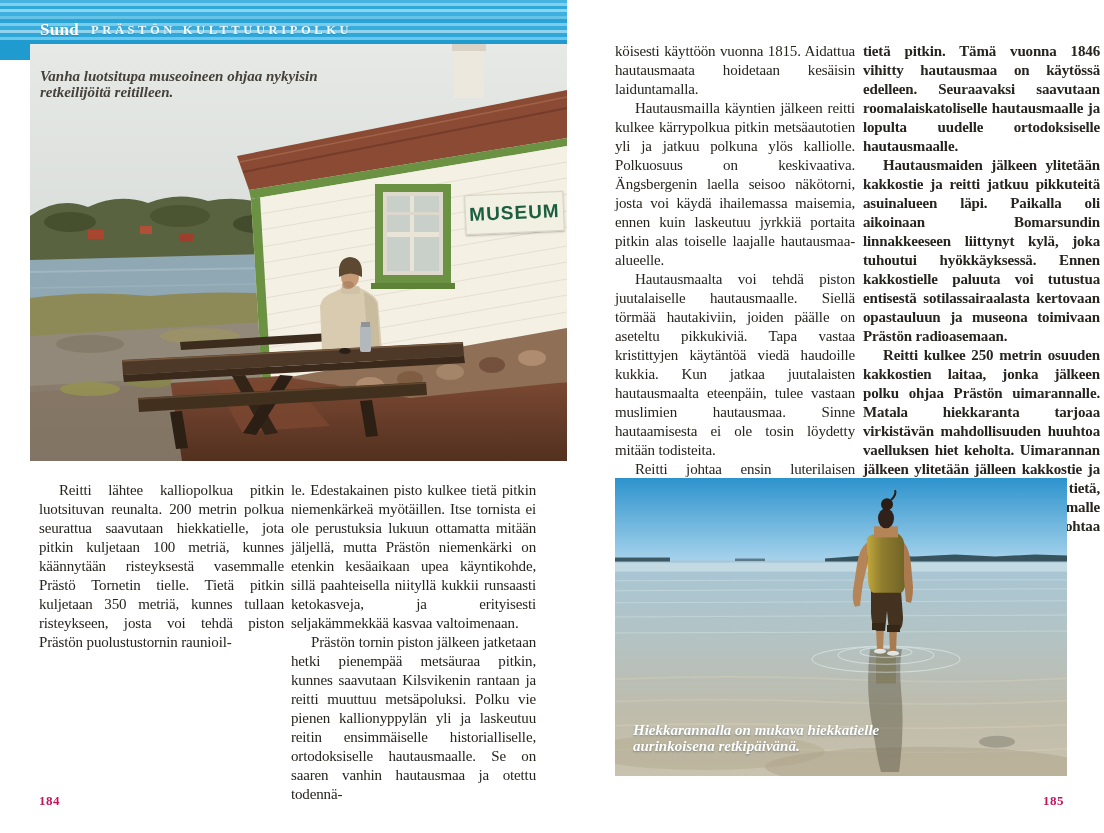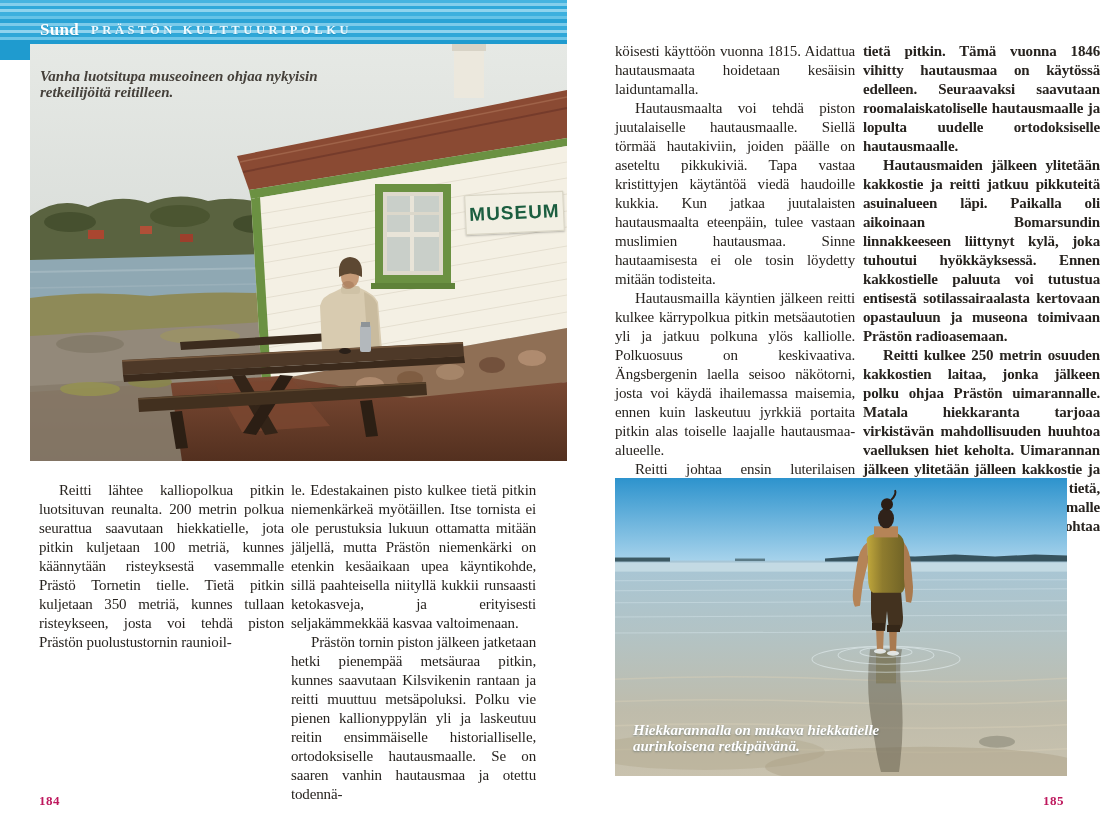--- a/index.html
+++ b/index.html
@@ -167,22 +167,22 @@
     <p class="ind">Reitti lähtee kalliopolkua pitkin luotsituvan reunalta. 200 metrin polkua seurattua saavutaan hiekkatielle, jota pitkin kuljetaan 100 metriä, kunnes käännytään risteyksestä vasemmalle Prästö Tornetin tielle. Tietä pitkin kuljetaan 350 metriä, kunnes tullaan risteykseen, josta voi tehdä piston Prästön puolustustornin raunioil-</p>
   </div>
   <div class="col" id="col-l2">
     <p>le. Edestakainen pisto kulkee tietä pitkin niemenkärkeä myötäillen. Itse tornista ei ole perustuksia lukuun ottamatta mitään jäljellä, mutta Prästön niemenkärki on etenkin kesäaikaan upea käyntikohde, sillä paahteisella niityllä kukkii runsaasti ketokasveja, ja erityisesti seljakämmekkää kasvaa valtoimenaan.</p>
     <p class="ind">Prästön tornin piston jälkeen jatketaan hetki pienempää metsäuraa pitkin, kunnes saavutaan Kilsvikenin rantaan ja reitti muuttuu metsäpoluksi. Polku vie pienen kallionyppylän yli ja laskeutuu reitin ensimmäiselle historialliselle, ortodoksiselle hautausmaalle. Se on saaren vanhin hautausmaa ja otettu todennä-</p>
   </div>
   <div class="pageno" id="pn-left">184</div>
 
   <div class="col" id="col-r1">
     <p>köisesti käyttöön vuonna 1815. Aidattua hautausmaata hoidetaan kesäisin laiduntamalla.</p>
+    <p class="ind">Hautausmailla käyntien jälkeen reitti kulkee kärrypolkua pitkin metsäautotien yli ja jatkuu polkuna ylös kalliolle. Polkuosuus on keskivaativa. Ängsbergenin laella seisoo näkötorni, josta voi käydä ihailemassa maisemia, ennen kuin laskeutuu jyrkkiä portaita pitkin alas toiselle laajalle hautausmaa-alueelle.</p>
     <p class="ind">Hautausmaalta voi tehdä piston juutalaiselle hautausmaalle. Siellä törmää hautakiviin, joiden päälle on aseteltu pikkukiviä. Tapa vastaa kristittyjen käytäntöä viedä haudoille kukkia. Kun jatkaa juutalaisten hautausmaalta eteenpäin, tulee vastaan muslimien hautausmaa. Sinne hautaamisesta ei ole tosin löydetty mitään todisteita.</p>
-    <p class="ind">Hautausmailla käyntien jälkeen reitti kulkee kärrypolkua pitkin metsäautotien yli ja jatkuu polkuna ylös kalliolle. Polkuosuus on keskivaativa. Ängsbergenin laella seisoo näkötorni, josta voi käydä ihailemassa maisemia, ennen kuin laskeutuu jyrkkiä portaita pitkin alas toiselle laajalle hautausmaa-alueelle.</p>
     <p class="ind">Reitti johtaa ensin luterilaisen hautausmaan läpi vanhaa hautajaissaattue-</p>
   </div>
   <div class="col" id="col-r2">
     <p>tietä pitkin. Tämä vuonna 1846 vihitty hautausmaa on käytössä edelleen. Seuraavaksi saavutaan roomalaiskatoliselle hautausmaalle ja lopulta uudelle ortodoksiselle hautausmaalle.</p>
     <p class="ind">Hautausmaiden jälkeen ylitetään kakkostie ja reitti jatkuu pikkuteitä asuinalueen läpi. Paikalla oli aikoinaan Bomarsundin linnakkeeseen liittynyt kylä, joka tuhoutui hyökkäyksessä. Ennen kakkostielle paluuta voi tutustua entisestä sotilassairaalasta kertovaan opastauluun ja museona toimivaan Prästön radioasemaan.</p>
     <p class="ind">Reitti kulkee 250 metrin osuuden kakkostien laitaa, jonka jälkeen polku ohjaa Prästön uimarannalle. Matala hiekkaranta tarjoaa virkistävän mahdollisuuden huuhtoa vaelluksen hiet keholta. Uimarannan jälkeen ylitetään jälleen kakkostie ja kuljetaan hetki Prästö Tornetin tietä, kunnes käännytään vasemmalle kapealle metsäuralle. Se johtaa takaisin lähtöpaikkaan.</p>
   </div>
 
   <figure class="photo" id="photo-beach">
     <svg viewBox="0 0 452 296" preserveAspectRatio="none">

